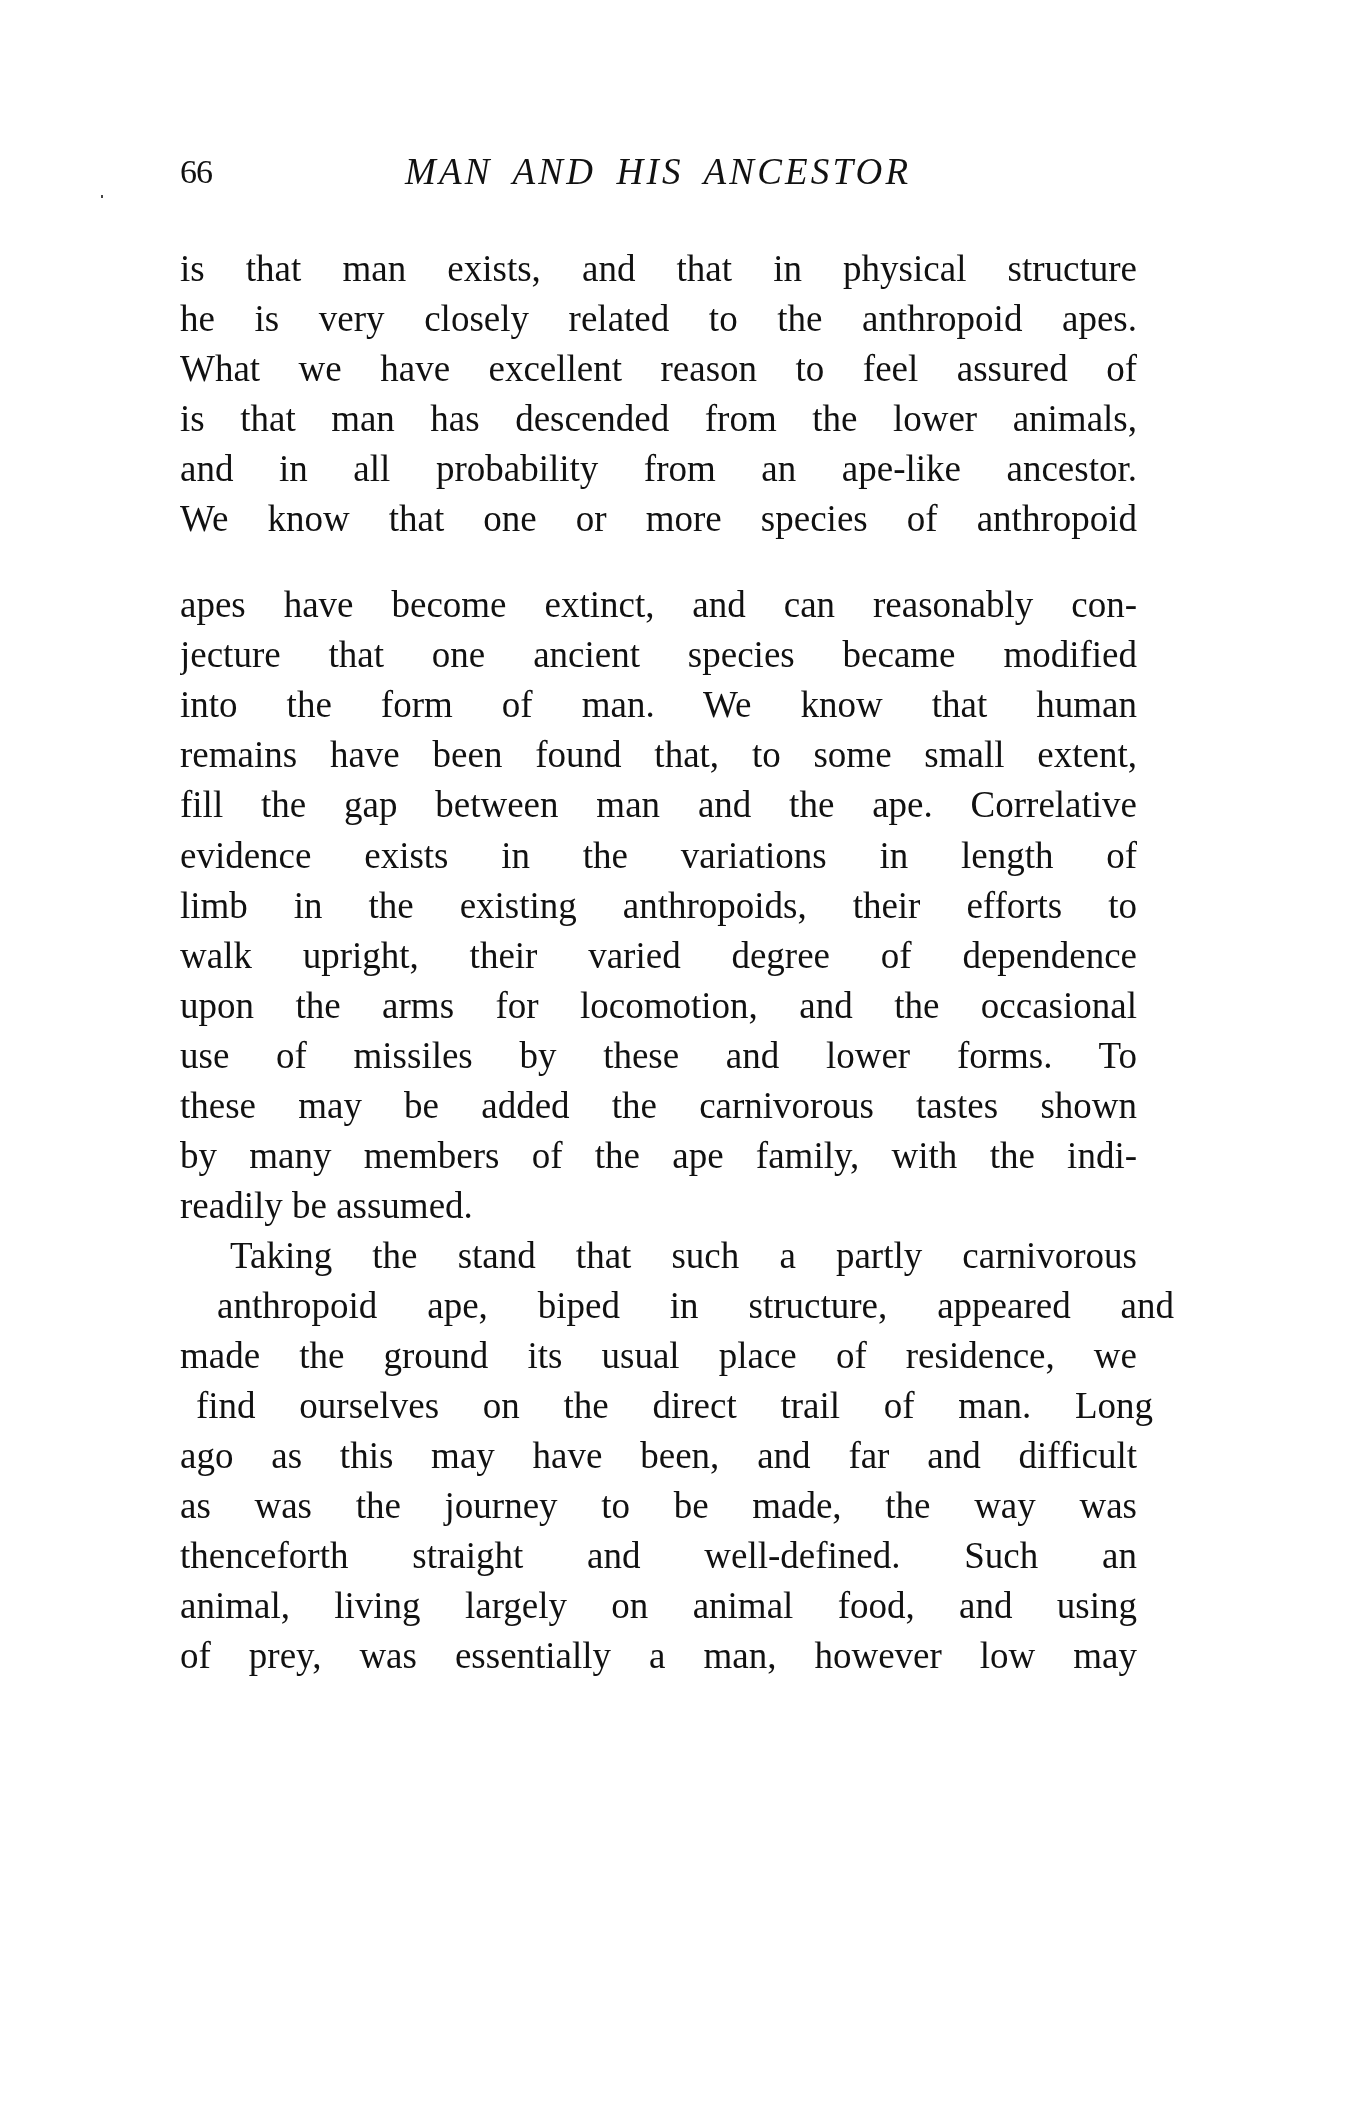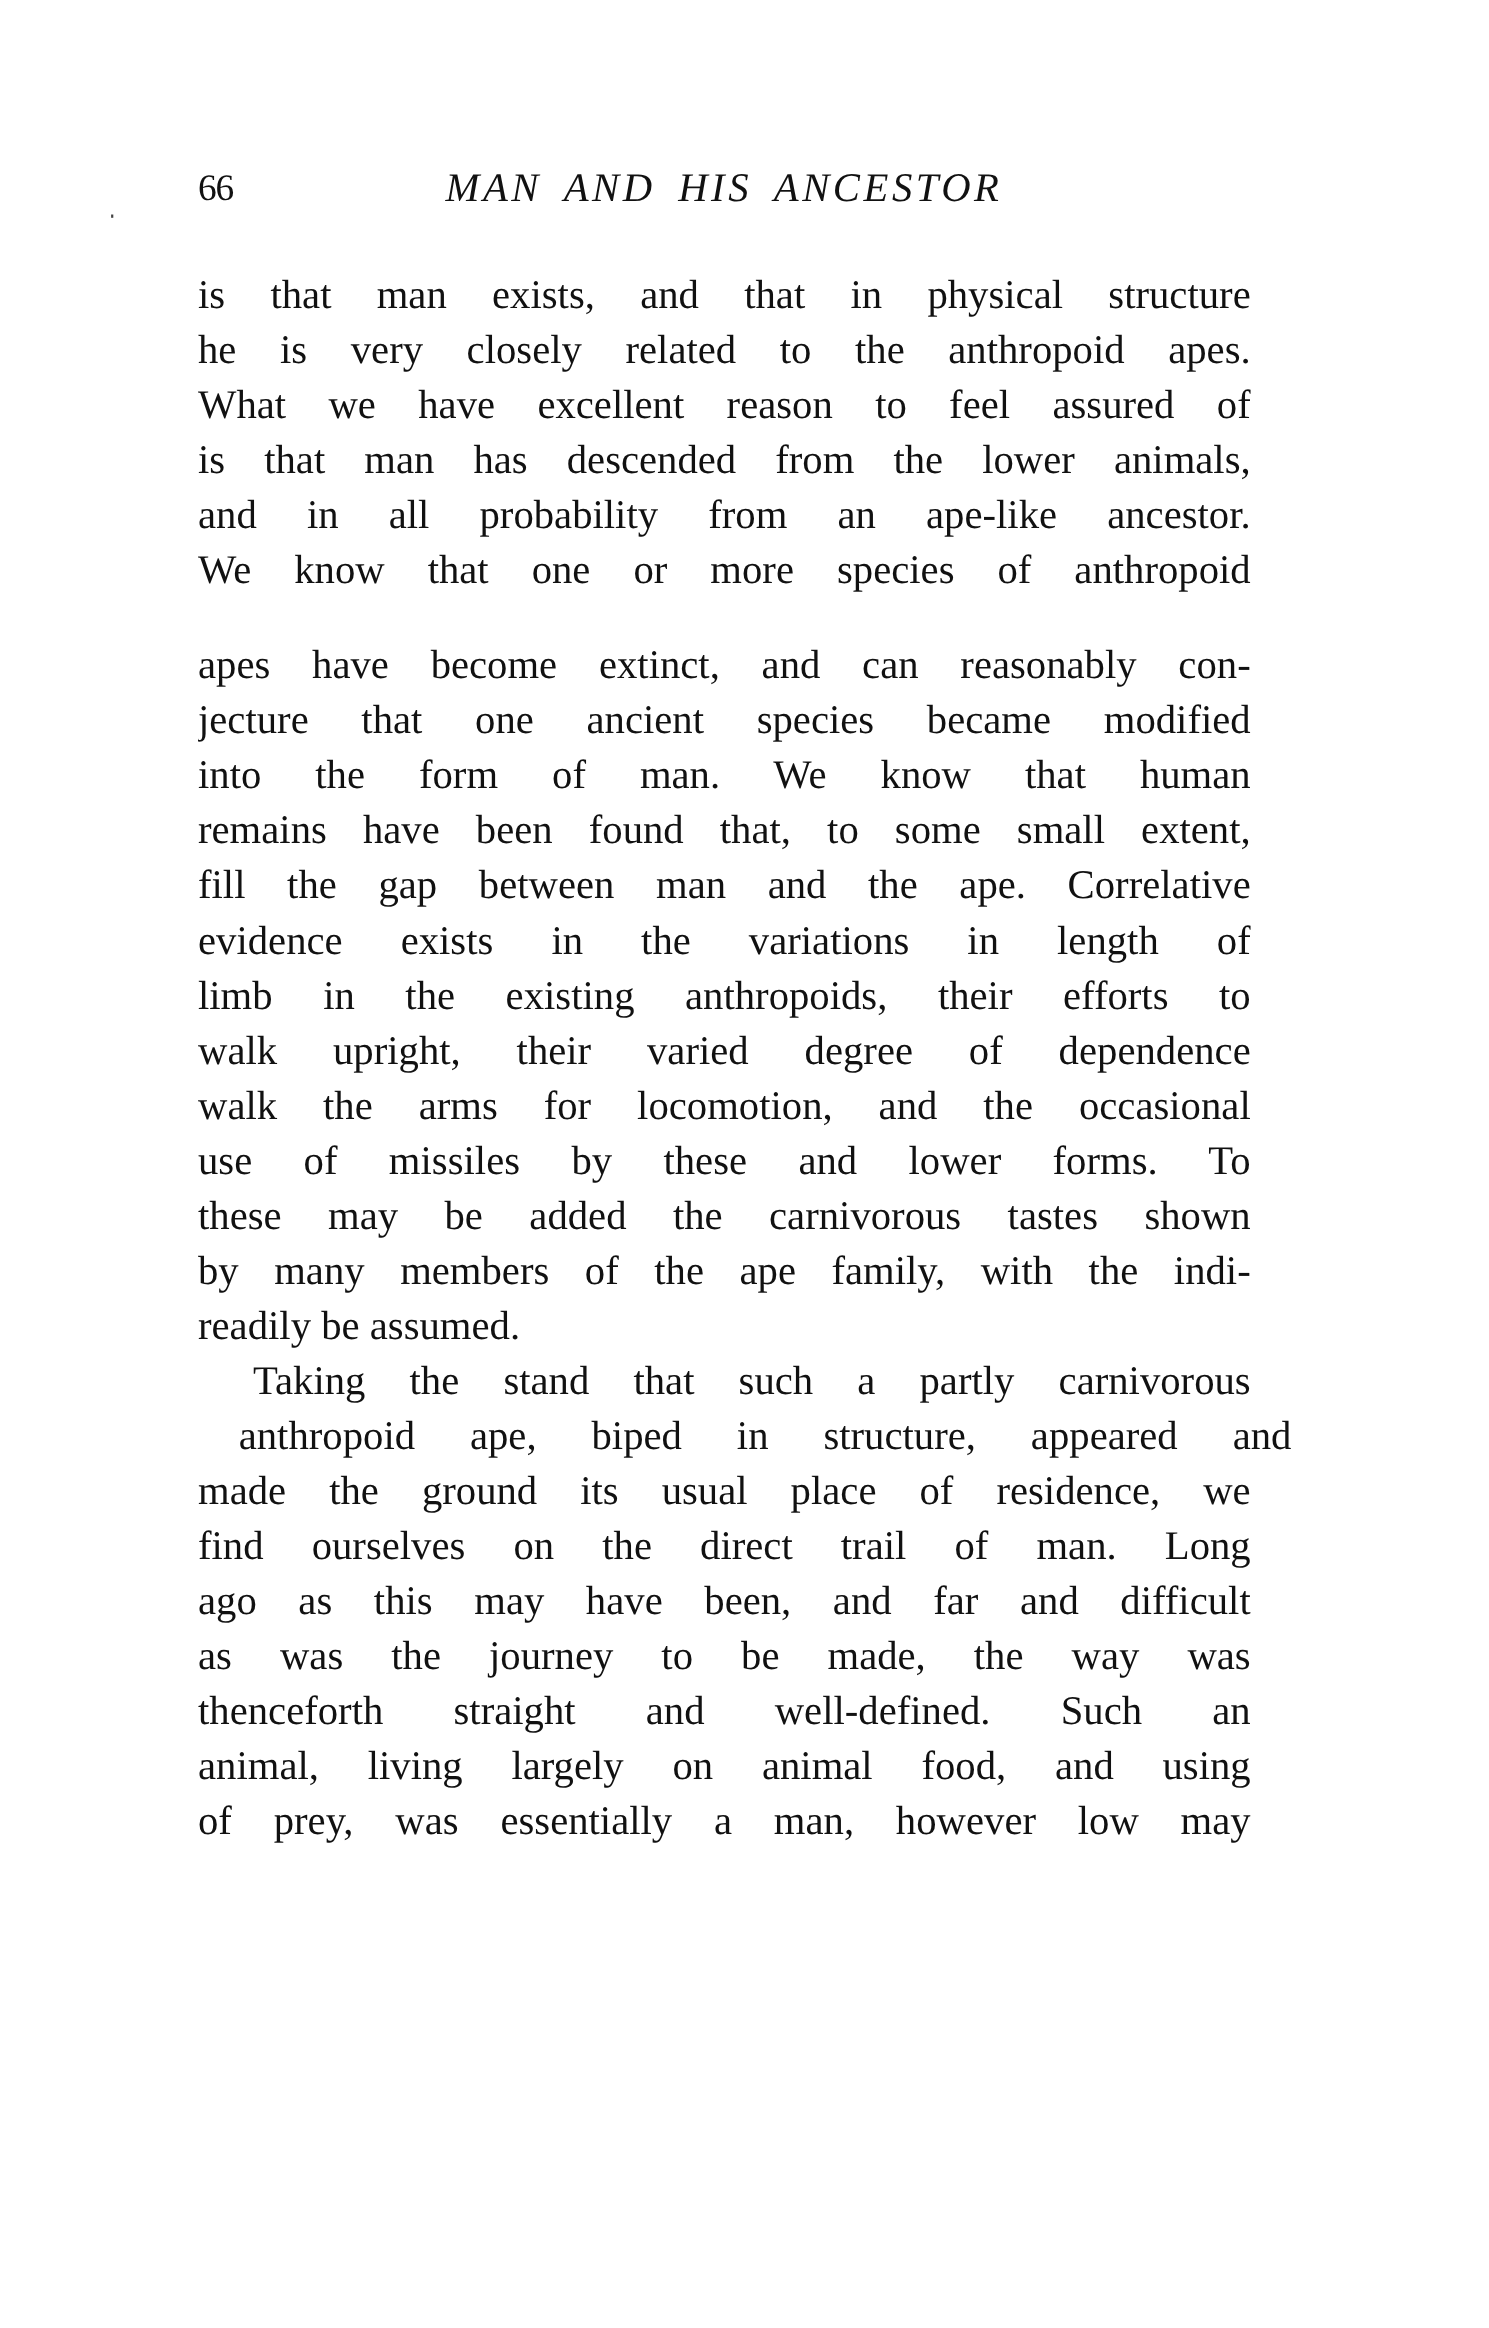--- a/index.html
+++ b/index.html
@@ -99,31 +99,31 @@
       <span class="line" style="white-space: normal; overflow: hidden;">and in all probability from an ape-like ancestor.</span>
       <span class="line" style="white-space: normal; overflow: hidden;">We know that one or more species of anthropoid</span>
       <span class="line" style="white-space: normal; overflow: hidden; margin-top: 36px;">apes have become extinct, and can reasonably con-</span>
       <span class="line" style="white-space: normal; overflow: hidden;">jecture that one ancient species became modified</span>
       <span class="line" style="white-space: normal; overflow: hidden;">into the form of man.  We know that human</span>
       <span class="line" style="white-space: normal; overflow: hidden;">remains have been found that, to some small extent,</span>
       <span class="line" style="white-space: normal; overflow: hidden;">fill the gap between man and the ape.  Correlative</span>
       <span class="line" style="white-space: normal; overflow: hidden;">evidence exists in the variations in length of</span>
       <span class="line" style="white-space: normal; overflow: hidden;">limb in the existing anthropoids, their efforts to</span>
       <span class="line" style="white-space: normal; overflow: hidden;">walk upright, their varied degree of dependence</span>
-      <span class="line" style="white-space: normal; overflow: hidden;">walk the arms for locomotion, and the occasional</span>
+      <span class="line" style="white-space: normal; overflow: hidden;">upon the arms for locomotion, and the occasional</span>
       <span class="line" style="white-space: normal; overflow: hidden;">use of missiles by these and lower forms.  To</span>
       <span class="line" style="white-space: normal; overflow: hidden;">these may be added the carnivorous tastes shown</span>
       <span class="line" style="white-space: normal; overflow: hidden;">by many members of the ape family, with the indi-</span>
       <span class="line last" style="white-space: normal; overflow: hidden;">readily be assumed.</span>
     </div>
     <div>
       <span class="line indent" style="white-space: normal; overflow: hidden;">Taking the stand that such a partly carnivorous</span>
       <span class="line" style="white-space: normal; overflow: hidden; margin-left: 37px;">anthropoid ape, biped in structure, appeared and</span>
       <span class="line" style="white-space: normal; overflow: hidden;">made the ground its usual place of residence, we</span>
-      <span class="line" style="white-space: normal; overflow: hidden;">find ourselves on the direct trail of man.  Long</span>
+      <span class="line" style="white-space: normal; overflow: hidden; margin-left: 16px;">find ourselves on the direct trail of man.  Long</span>
       <span class="line" style="white-space: normal; overflow: hidden;">ago as this may have been, and far and difficult</span>
       <span class="line" style="white-space: normal; overflow: hidden;">as was the journey to be made, the way was</span>
       <span class="line" style="white-space: normal; overflow: hidden;">thenceforth straight and well-defined.  Such an</span>
       <span class="line" style="white-space: normal; overflow: hidden;">animal, living largely on animal food, and using</span>
       <span class="line" style="white-space: normal; overflow: hidden;">of prey, was essentially a man, however low may</span>
     </div>
   </div>
 </div>
 
 </body></html>

